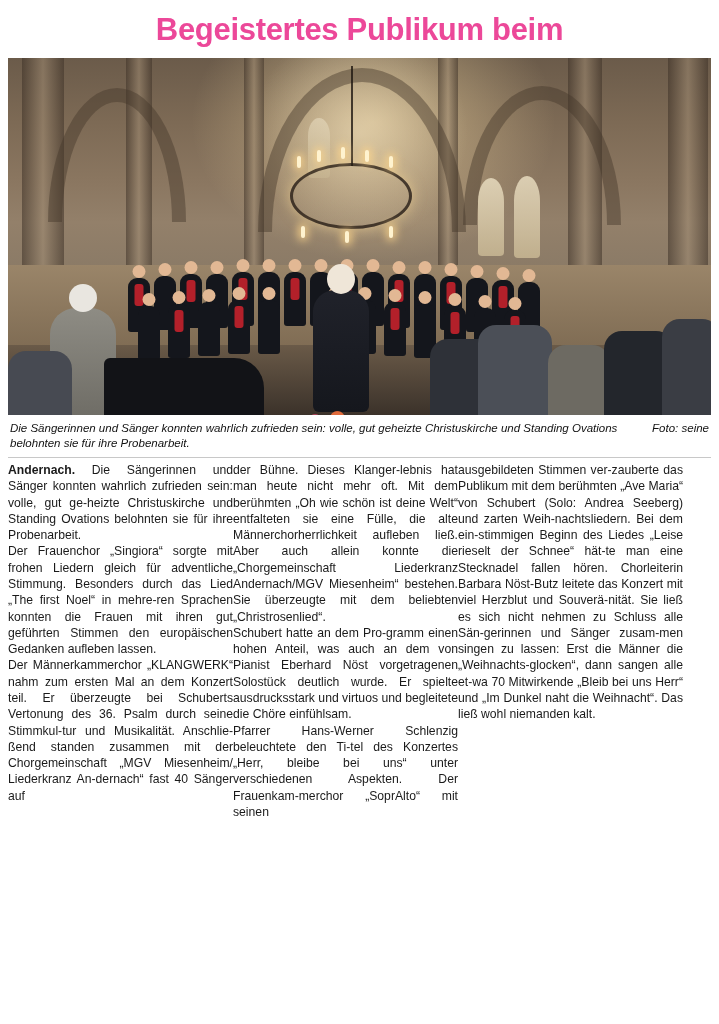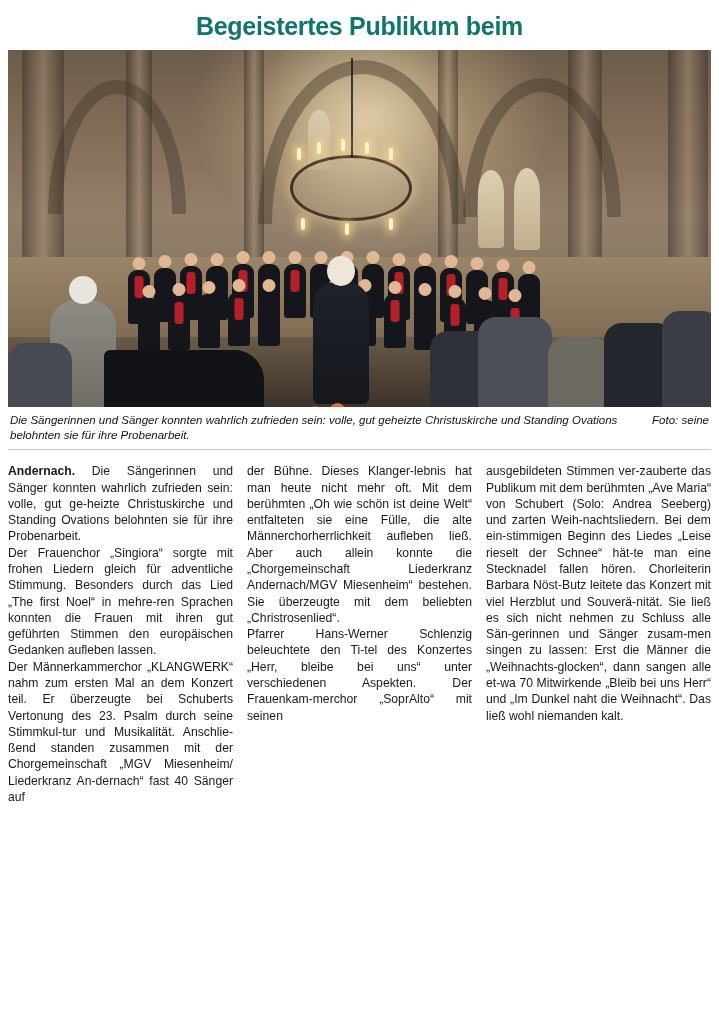--- a/index.html
+++ b/index.html
@@ -16,23 +16,23 @@
   }
   .page {
     width: 719px;
     height: 1024px;
     position: relative;
     box-sizing: border-box;
     padding: 0 8px;
   }
   .headline {
     text-align: center;
-    color: #0f766e;
+    color: #ec4899;
     font-weight: bold;
-    font-size: 25px;
+    font-size: 31px;
     line-height: 1.28;
     letter-spacing: -0.3px;
     padding: 10px 10px 6px 10px;
   }
   .headline .line {
     display: block;
     white-space: nowrap;
   }
   .photo-wrap {
     width: 703px;
@@ -269,23 +269,22 @@
     float: right;
   }
   .rule {
     width: 703px;
     height: 1px;
     background: #c8c8c8;
     margin: 6px 0 4px 0;
   }
   .columns {
     display: flex;
-    gap: 14px;
     width: 703px;
-    margin-top: 13px;
+    margin-top: 4px;
   }
   .column {
     width: 225px;
     font-size: 12.2px;
     line-height: 1.335;
     text-align: justify;
     text-justify: inter-word;
     hyphens: manual;
   }
   .column p {
@@ -394,25 +393,26 @@
     </div>
   </div>
 
   <div class="rule"></div>
 
   <div class="columns">
 
     <div class="column">
       <p><span class="lead-in">Andernach.</span><span> Die Sängerinnen und Sänger konnten wahrlich zufrieden sein: volle, gut ge-heizte Christuskirche und Standing Ovations belohnten sie für ihre Probenarbeit.</span></p>
       <p><span>Der Frauenchor „Singiora“ sorgte mit frohen Liedern gleich für adventliche Stimmung. Besonders durch das Lied „The first Noel“ in mehre-ren Sprachen konnten die Frauen mit ihren gut geführten Stimmen den europäischen Gedanken aufleben lassen.</span></p>
-      <p><span>Der Männerkammerchor „KLANGWERK“ nahm zum ersten Mal an dem Konzert teil. Er überzeugte bei Schuberts Vertonung des 23. Psalm durch seine Stimmkul-tur und Musikalität. Anschlie-ßend standen zusammen mit der Chorgemeinschaft „MGV Miesenheim/ Liederkranz An-dernach“ fast 40 Sänger auf</span></p>
+      <p><span>Der Männerkammerchor „KLANGWERK“ nahm zum ersten Mal an dem Konzert teil. Er überzeugte bei Schuberts Vertonung des 36. Psalm durch seine Stimmkul-tur und Musikalität. Anschlie-ßend standen zusammen mit der Chorgemeinschaft „MGV Miesenheim/ Liederkranz An-dernach“ fast 40 Sänger auf</span></p>
     </div>
 
     <div class="column">
       <p><span>der Bühne. Dieses Klanger-lebnis hat man heute nicht mehr oft. Mit dem berühmten „Oh wie schön ist deine Welt“ entfalteten sie eine Fülle, die alte Männerchorherrlichkeit aufleben ließ. Aber auch allein konnte die „Chorgemeinschaft Liederkranz Andernach/MGV Miesenheim“ bestehen. Sie überzeugte mit dem beliebten „Christrosenlied“.</span></p>
+      <p><span>Schubert hatte an dem Pro-gramm einen hohen Anteil, was auch an dem von Pianist Eberhard Nöst vorgetragenen Solostück deutlich wurde. Er spielte ausdrucksstark und virtuos und begleitete die Chöre einfühlsam.</span></p>
       <p><span>Pfarrer Hans-Werner Schlenzig beleuchtete den Ti-tel des Konzertes „Herr, bleibe bei uns“ unter verschiedenen Aspekten. Der Frauenkam-merchor „SoprAlto“ mit seinen</span></p>
     </div>
 
     <div class="column">
       <p><span>ausgebildeten Stimmen ver-zauberte das Publikum mit dem berühmten „Ave Maria“ von Schubert (Solo: Andrea Seeberg) und zarten Weih-nachtsliedern. Bei dem ein-stimmigen Beginn des Liedes „Leise rieselt der Schnee“ hät-te man eine Stecknadel fallen hören. Chorleiterin Barbara Nöst-Butz leitete das Konzert mit viel Herzblut und Souverä-nität. Sie ließ es sich nicht nehmen zu Schluss alle Sän-gerinnen und Sänger zusam-men singen zu lassen: Erst die Männer die „Weihnachts-glocken“, dann sangen alle et-wa 70 Mitwirkende „Bleib bei uns Herr“ und „Im Dunkel naht die Weihnacht“. Das ließ wohl niemanden kalt.</span></p>
     </div>
 
   </div>
 </div>
 

